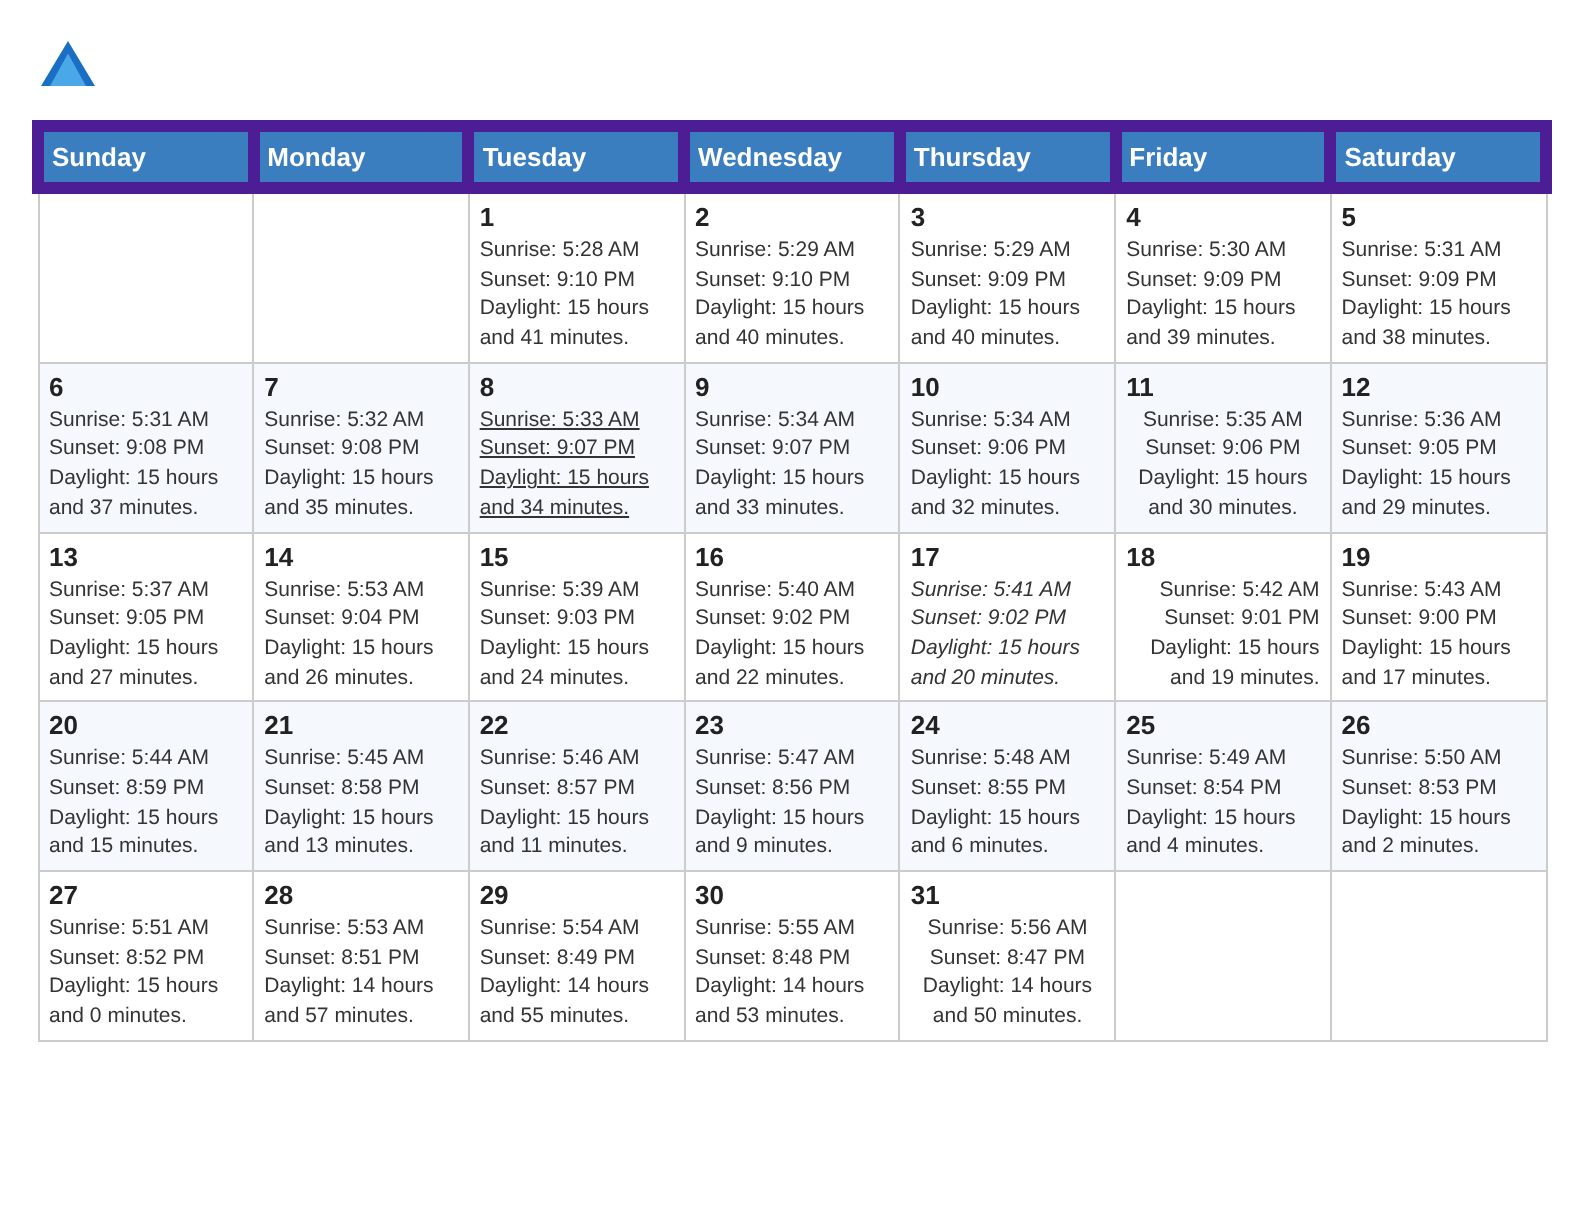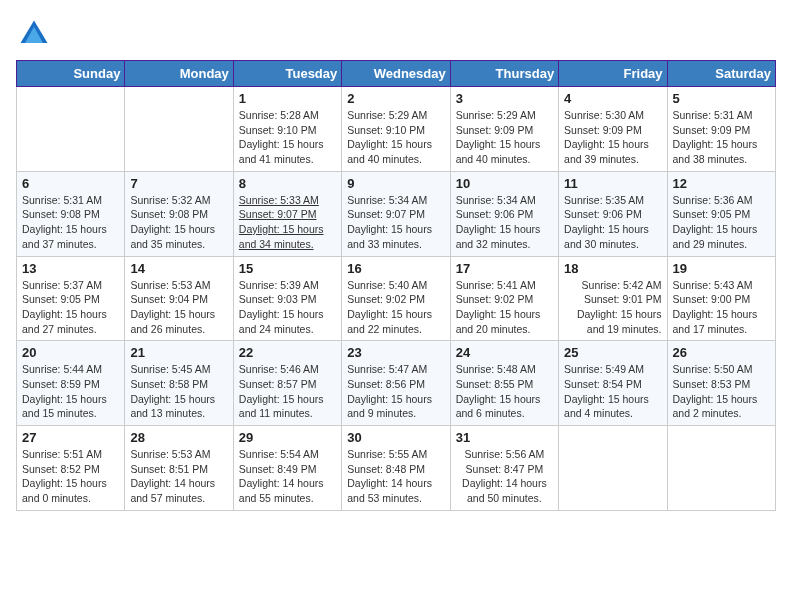--- a/index.html
+++ b/index.html
@@ -55,24 +55,24 @@
     }
     .calendar {
       width: 100%;
       border-collapse: collapse;
       font-size: 11px;
     }
     .calendar th {
       background: #3a7ebf;
       color: #fff;
       padding: 5px 4px;
-      text-align: right;
+      text-align: left;
       font-size: 13px;
       font-weight: bold;
-      border: 1px solid #4c1d95;
+      border: 6px solid #4c1d95;
     }
     .calendar td {
       border: 1px solid #ccc;
       vertical-align: top;
       padding: 4px 5px;
       width: 108px;
       min-height: 90px;
       background: #fff;
     }
     .calendar tr:nth-child(even) td {
@@ -187,21 +187,21 @@
 Daylight: 15 hours and 33 minutes.</div>
         </td>
         <td>
           <span class="day-num">10</span>
           <div class="day-info" style="white-space: pre-line;">Sunrise: 5:34 AM
 Sunset: 9:06 PM
 Daylight: 15 hours and 32 minutes.</div>
         </td>
         <td>
           <span class="day-num">11</span>
-          <div class="day-info" style="white-space: pre-line;">Sunrise: 5:35 AM
+          <div class="day-info" style="white-space: pre-line; text-align: center;">Sunrise: 5:35 AM
 Sunset: 9:06 PM
 Daylight: 15 hours and 30 minutes.</div>
         </td>
         <td>
           <span class="day-num">12</span>
           <div class="day-info" style="white-space: pre-line;">Sunrise: 5:36 AM
 Sunset: 9:05 PM
 Daylight: 15 hours and 29 minutes.</div>
         </td>
       </tr>
@@ -225,21 +225,21 @@
 Daylight: 15 hours and 24 minutes.</div>
         </td>
         <td>
           <span class="day-num">16</span>
           <div class="day-info" style="white-space: pre-line;">Sunrise: 5:40 AM
 Sunset: 9:02 PM
 Daylight: 15 hours and 22 minutes.</div>
         </td>
         <td>
           <span class="day-num">17</span>
-          <div class="day-info" style="white-space: pre-line;">Sunrise: 5:41 AM
+          <div class="day-info" style="white-space: pre-line; font-style: italic;">Sunrise: 5:41 AM
 Sunset: 9:02 PM
 Daylight: 15 hours and 20 minutes.</div>
         </td>
         <td>
           <span class="day-num">18</span>
           <div class="day-info" style="white-space: pre-line; text-align: right;">Sunrise: 5:42 AM
 Sunset: 9:01 PM
 Daylight: 15 hours and 19 minutes.</div>
         </td>
         <td>

